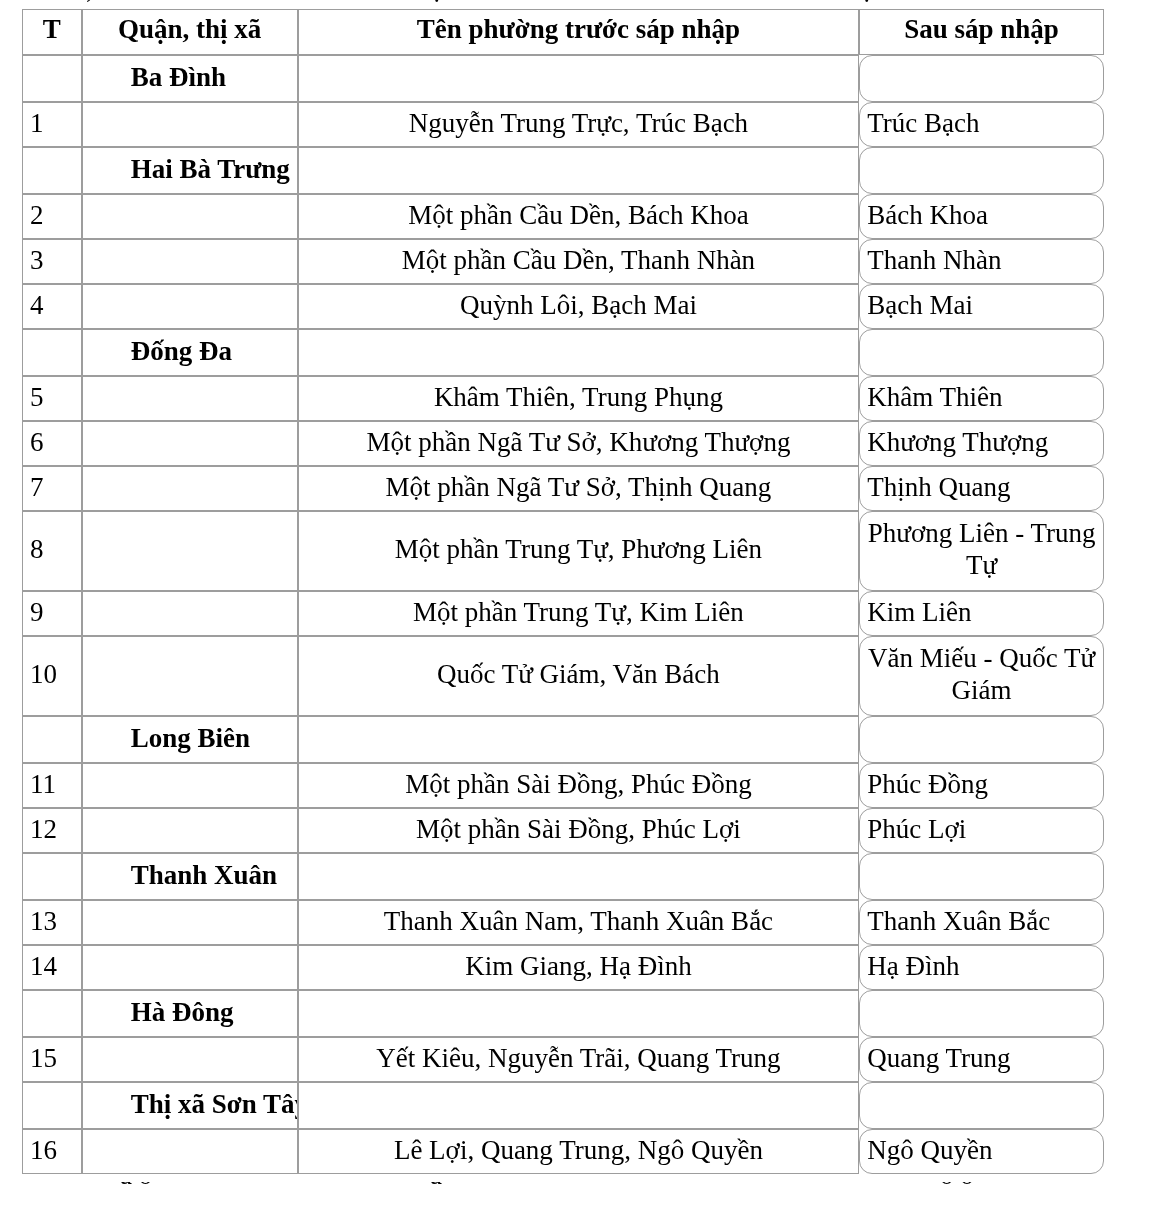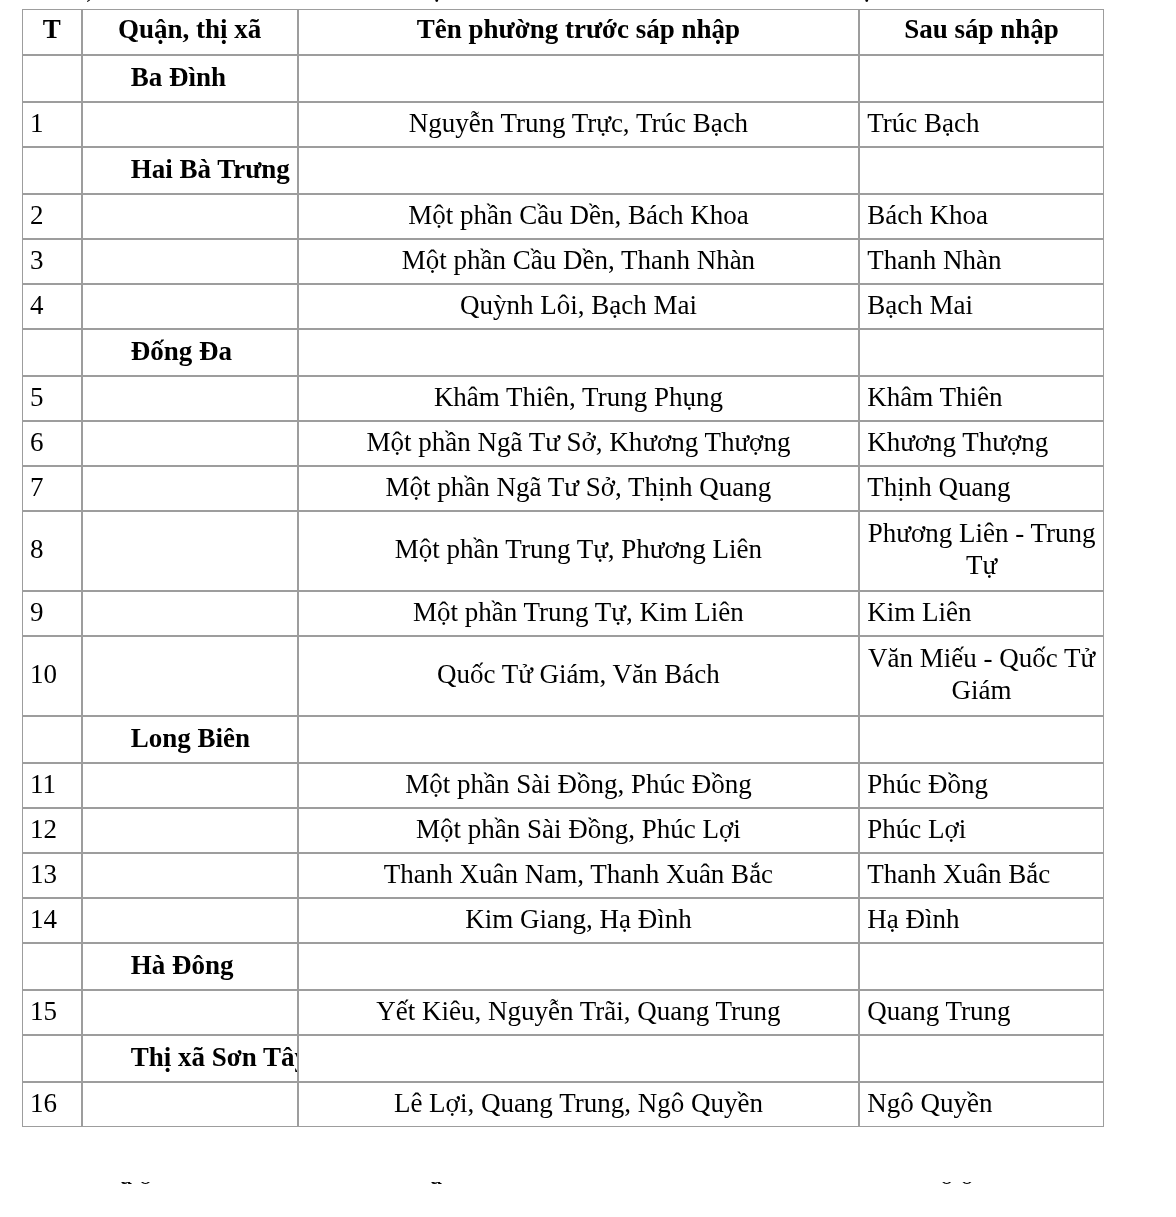--- a/index.html
+++ b/index.html
@@ -96,20 +96,21 @@
     padding-left: 9px;
     white-space: nowrap;
   }
   td.old {
     text-align: center;
     padding-left: 9px;
   }
   td.newname {
     text-align: left;
     padding-left: 9px;
+    border-radius: 13px;
   }
   td.tall-cell {
     vertical-align: top;
     padding-top: 4px;
     text-align: center;
   }
   td.tall-idx {
     vertical-align: middle;
   }
   td.tall-mid {
@@ -250,20 +251,26 @@
           <td class="dist"></td>
           <td class="old">Một phần Sài Đồng, Phúc Đồng</td>
           <td class="newname">Phúc Đồng</td>
         </tr>
         <tr class="data-row">
           <td class="idx">12</td>
           <td class="dist"></td>
           <td class="old">Một phần Sài Đồng, Phúc Lợi</td>
           <td class="newname">Phúc Lợi</td>
         </tr>
+        <tr class="group-row">
+          <td class="idx"></td>
+          <td class="dist">Thanh Xuân</td>
+          <td class="old"></td>
+          <td class="newname"></td>
+        </tr>
         <tr class="data-row">
           <td class="idx">13</td>
           <td class="dist"></td>
           <td class="old">Thanh Xuân Nam, Thanh Xuân Bắc</td>
           <td class="newname">Thanh Xuân Bắc</td>
         </tr>
         <tr class="data-row">
           <td class="idx">14</td>
           <td class="dist"></td>
           <td class="old">Kim Giang, Hạ Đình</td>

